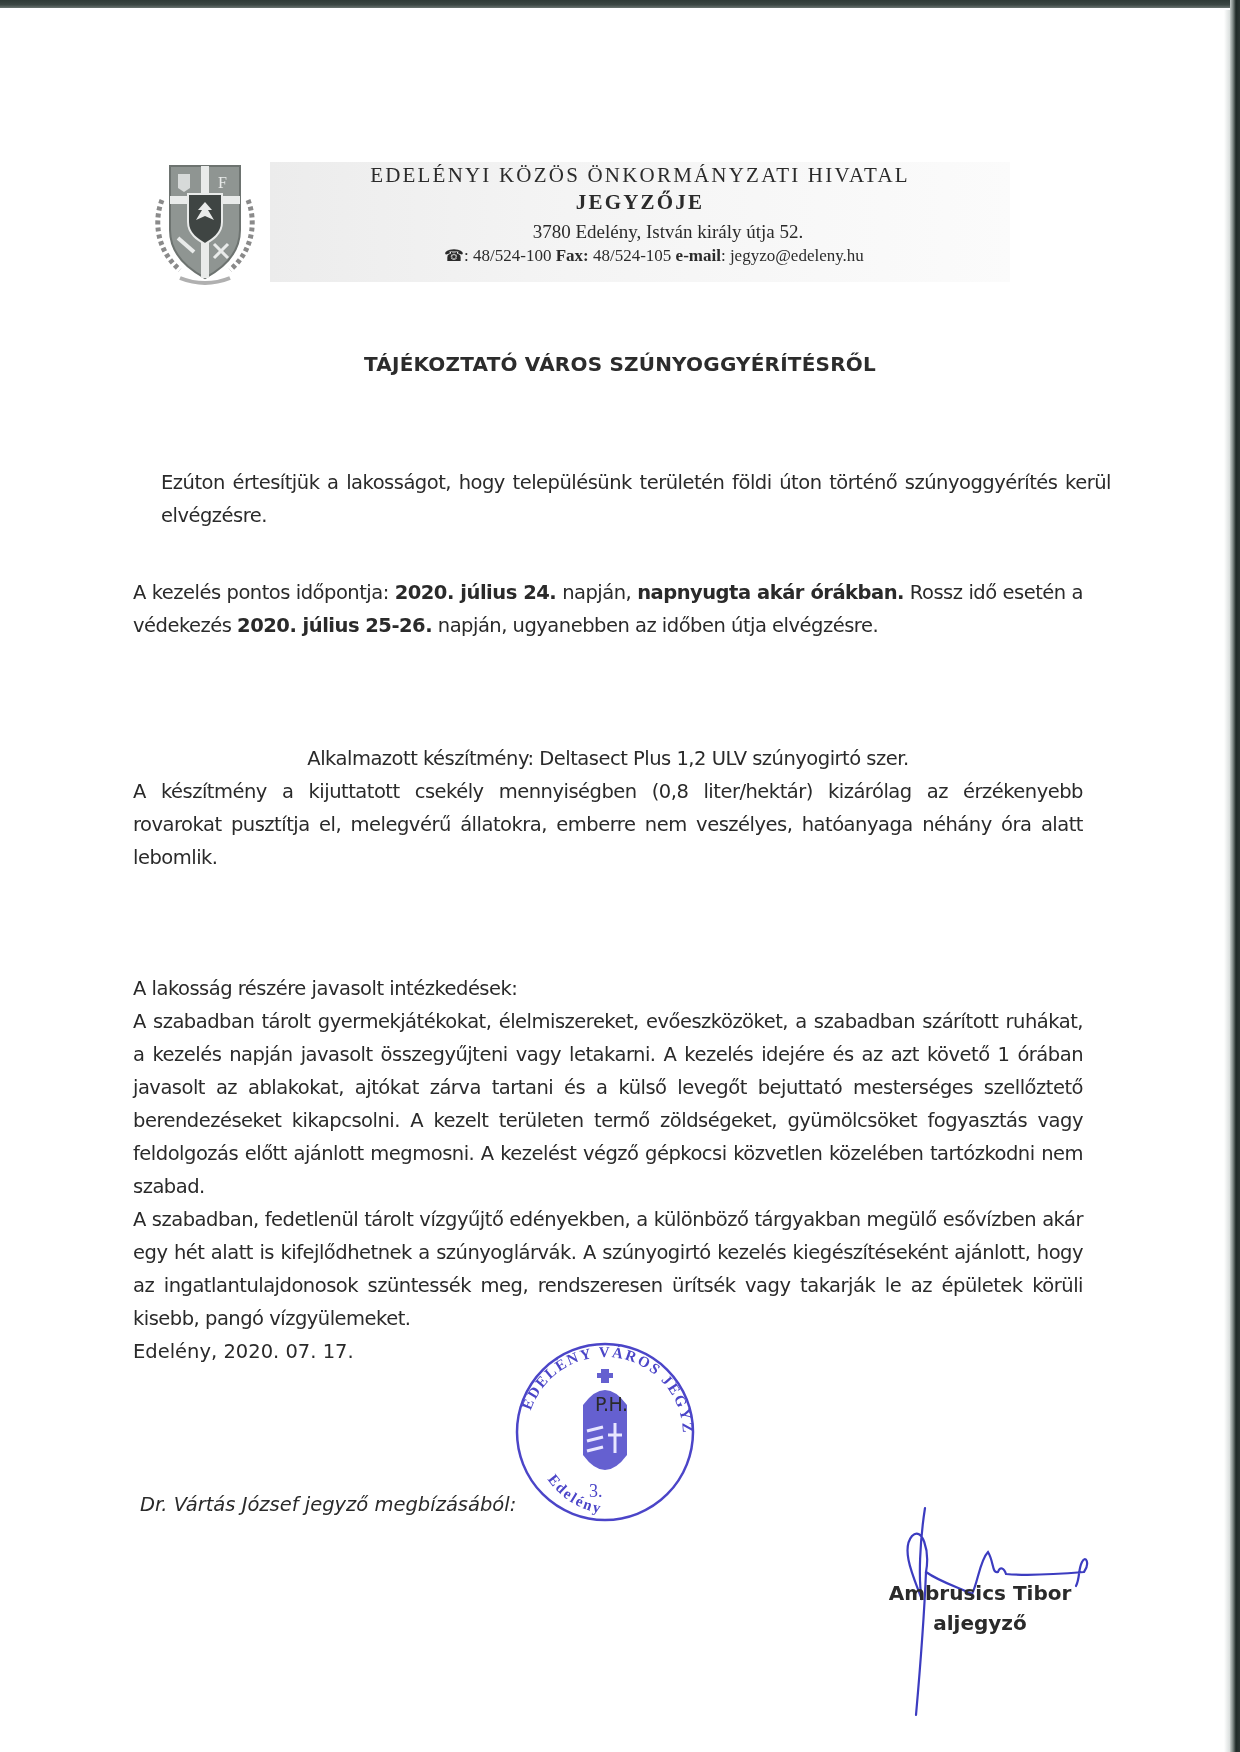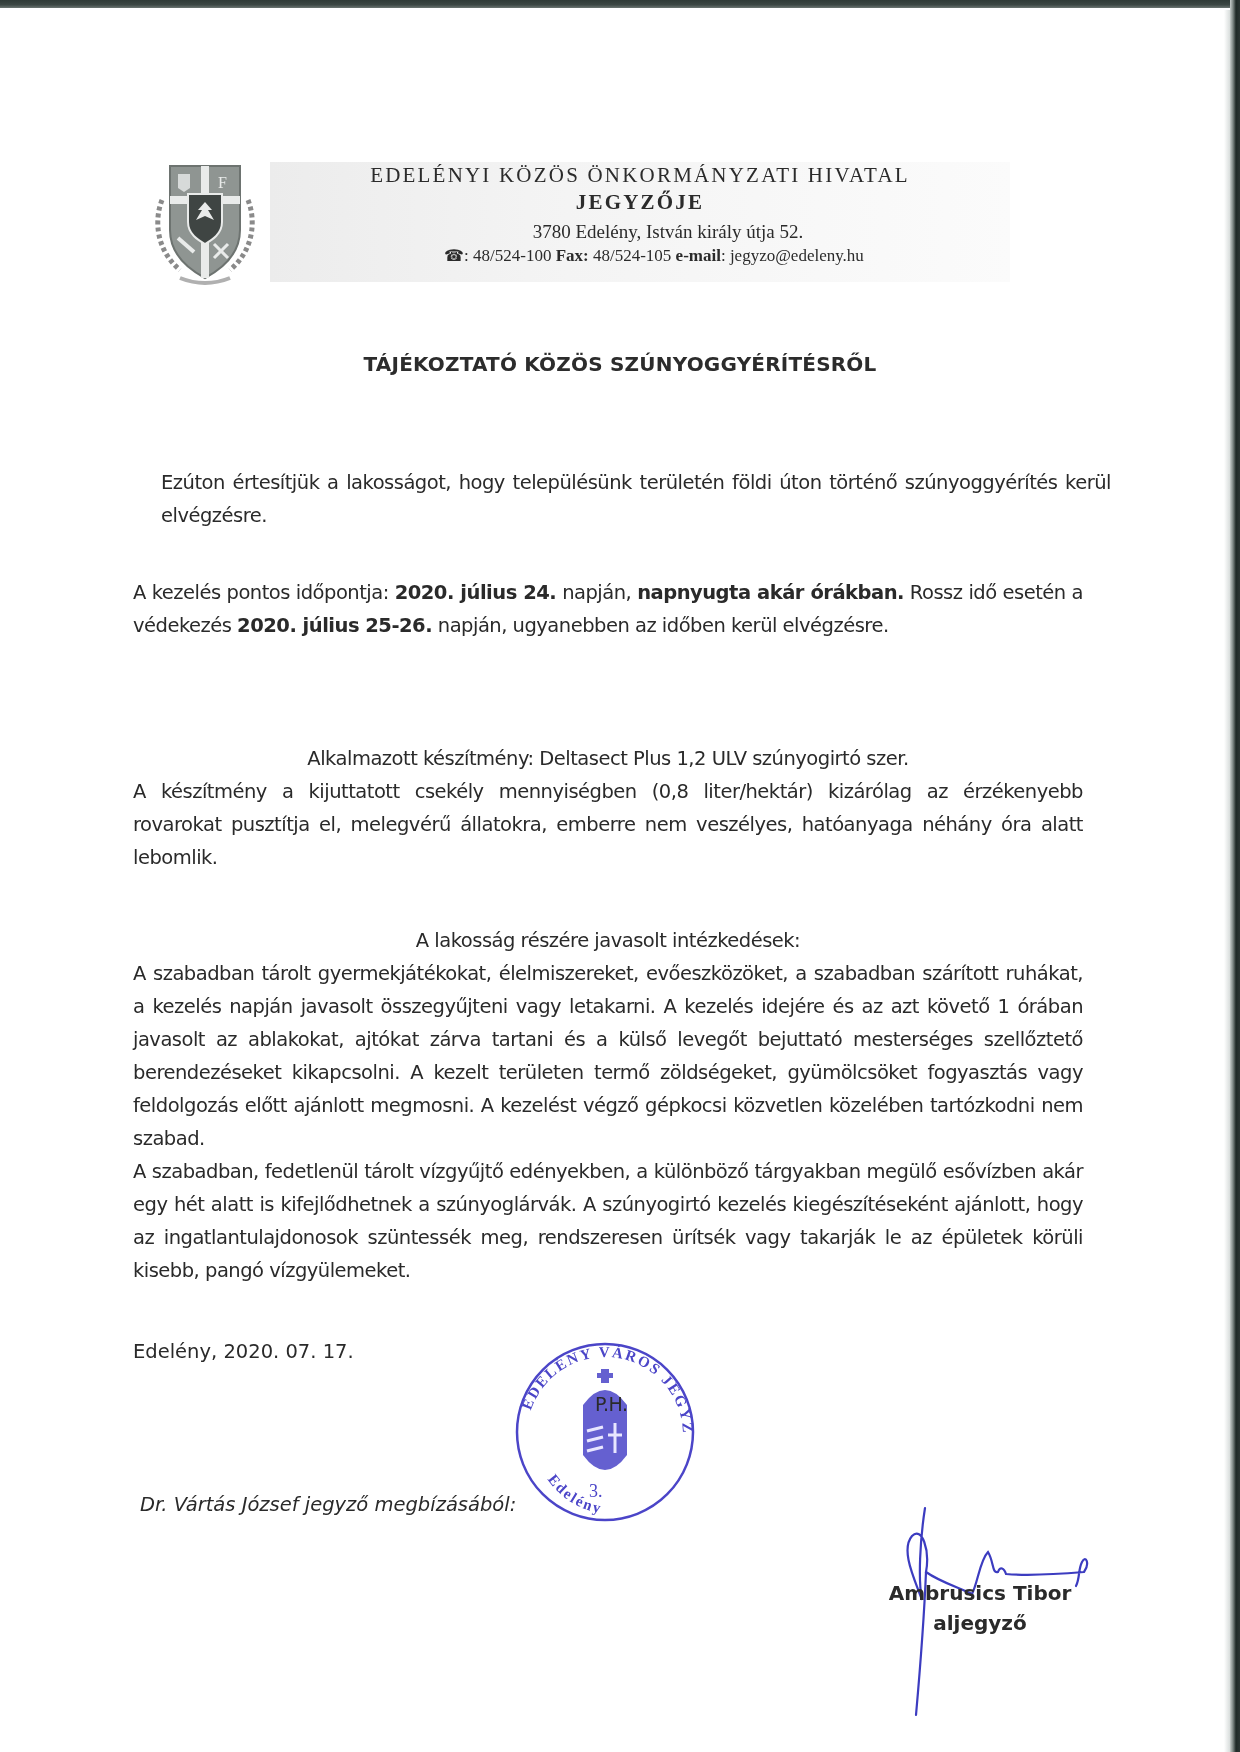--- a/index.html
+++ b/index.html
@@ -131,37 +131,37 @@
     <div class="lh-address">3780 Edelény, István király útja 52.</div>
     <div class="lh-contact">
       <span class="phone-icon">☎</span><span>: 48/524-100</span>
       <b>Fax:</b>
       <span>48/524-105</span>
       <b>e-mail</b><span>: jegyzo@edeleny.hu</span>
     </div>
   </div>
 </div>
 
-<div class="doc-title">TÁJÉKOZTATÓ KÖZÖS SZÚNYOGGYÉRÍTÉSRŐL</div>
+<div class="doc-title">TÁJÉKOZTATÓ VÁROS SZÚNYOGGYÉRÍTÉSRŐL</div>
 
 <div class="body-text p1">
   <p>Ezúton értesítjük a lakosságot, hogy településünk területén földi úton történő szúnyoggyérítés kerül elvégzésre.</p>
 </div>
 
 <div class="body-text p2">
-  <p><span>A kezelés pontos időpontja: </span><b>2020. július 24.</b><span> napján, </span><b>napnyugta akár órákban.</b><span> Rossz idő esetén a védekezés </span><b>2020. július 25-26.</b><span> napján, ugyanebben az időben kerül elvégzésre.</span></p>
+  <p><span>A kezelés pontos időpontja: </span><b>2020. július 24.</b><span> napján, </span><b>napnyugta akár órákban.</b><span> Rossz idő esetén a védekezés </span><b>2020. július 25-26.</b><span> napján, ugyanebben az időben útja elvégzésre.</span></p>
 </div>
 
 <div class="body-text p3">
   <p style="text-align:center;">Alkalmazott készítmény: Deltasect Plus 1,2 ULV szúnyogirtó szer.</p>
   <p>A készítmény a kijuttatott csekély mennyiségben (0,8 liter/hektár) kizárólag az érzékenyebb rovarokat pusztítja el, melegvérű állatokra, emberre nem veszélyes, hatóanyaga néhány óra alatt lebomlik.</p>
 </div>
 
 <div class="body-text p4">
-  <p style="text-align:center;">A lakosság részére javasolt intézkedések:</p>
+  <p style="text-align:left;margin-top:48px;">A lakosság részére javasolt intézkedések:</p>
   <p>A szabadban tárolt gyermekjátékokat, élelmiszereket, evőeszközöket, a szabadban szárított ruhákat, a kezelés napján javasolt összegyűjteni vagy letakarni. A kezelés idejére és az azt követő 1 órában javasolt az ablakokat, ajtókat zárva tartani és a külső levegőt bejuttató mesterséges szellőztető berendezéseket kikapcsolni. A kezelt területen termő zöldségeket, gyümölcsöket fogyasztás vagy feldolgozás előtt ajánlott megmosni. A kezelést végző gépkocsi közvetlen közelében tartózkodni nem szabad.</p>
   <p>A szabadban, fedetlenül tárolt vízgyűjtő edényekben, a különböző tárgyakban megülő esővízben akár egy hét alatt is kifejlődhetnek a szúnyoglárvák. A szúnyogirtó kezelés kiegészítéseként ajánlott, hogy az ingatlantulajdonosok szüntessék meg, rendszeresen ürítsék vagy takarják le az épületek körüli kisebb, pangó vízgyülemeket.</p>
 </div>
 
 <div class="date-line">Edelény, 2020. 07. 17.</div>
 
 <div class="stamp">
   <svg width="200" height="190" viewBox="0 0 200 190">
     <defs>
       <path id="ringTop" d="M22 100 A78 78 0 0 1 178 100"></path>

